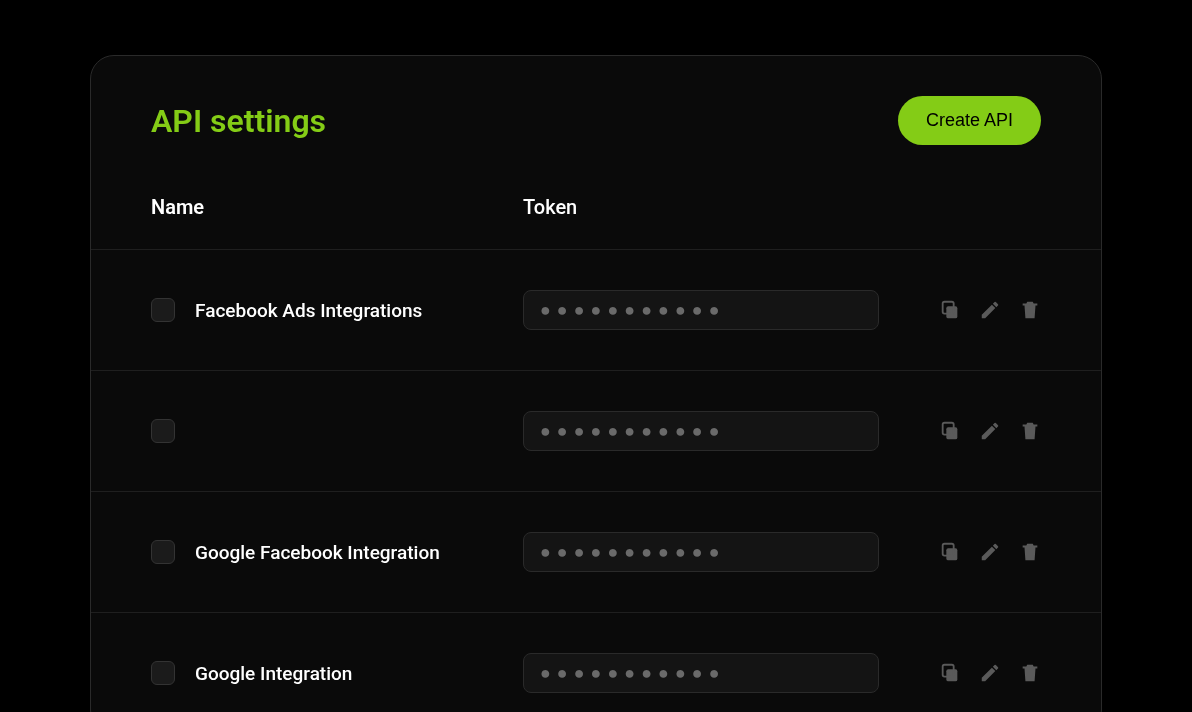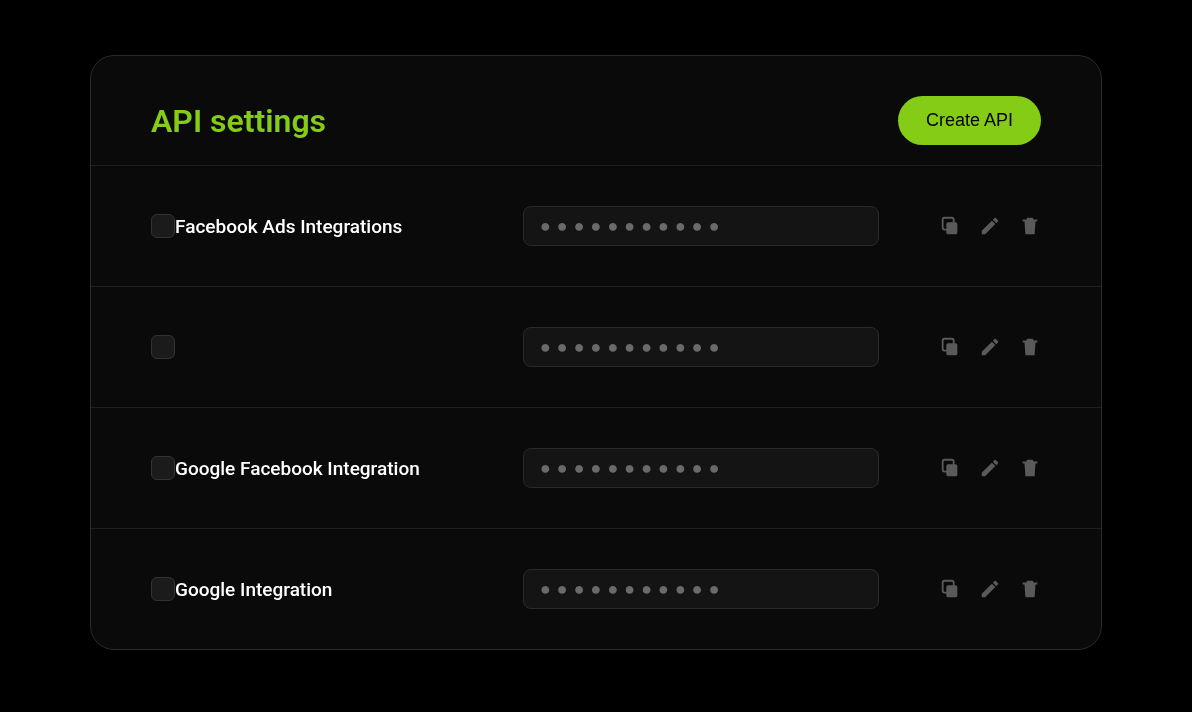--- a/index.html
+++ b/index.html
@@ -64,20 +64,21 @@
     .row {
       display: flex;
       align-items: center;
       padding: 40px 60px;
       border-top: 1px solid #1f1f1f;
     }
     .name-cell {
       display: flex;
       align-items: center;
       width: 372px;
+      gap: 20px;
     }
     .checkbox {
       width: 24px;
       height: 24px;
       border-radius: 6px;
       background: #1b1b1b;
       border: 1px solid #333333;
       flex-shrink: 0;
       cursor: pointer;
     }
@@ -122,20 +123,24 @@
 </head>
 <body>
 
 <div class="panel">
 
   <div class="panel-header">
     <h1 class="page-title">API settings</h1>
     <button class="create-btn">Create API</button>
   </div>
 
+  <div class="table-header">
+    <div class="th-name">Name</div>
+    <div class="th-token">Token</div>
+  </div>
 
   <div class="row">
     <div class="name-cell">
       <div class="checkbox"></div>
       <div class="row-name">Facebook Ads Integrations</div>
     </div>
     <div class="token-input">
       <span>●●●●●●●●●●●</span>
     </div>
     <div class="actions">

